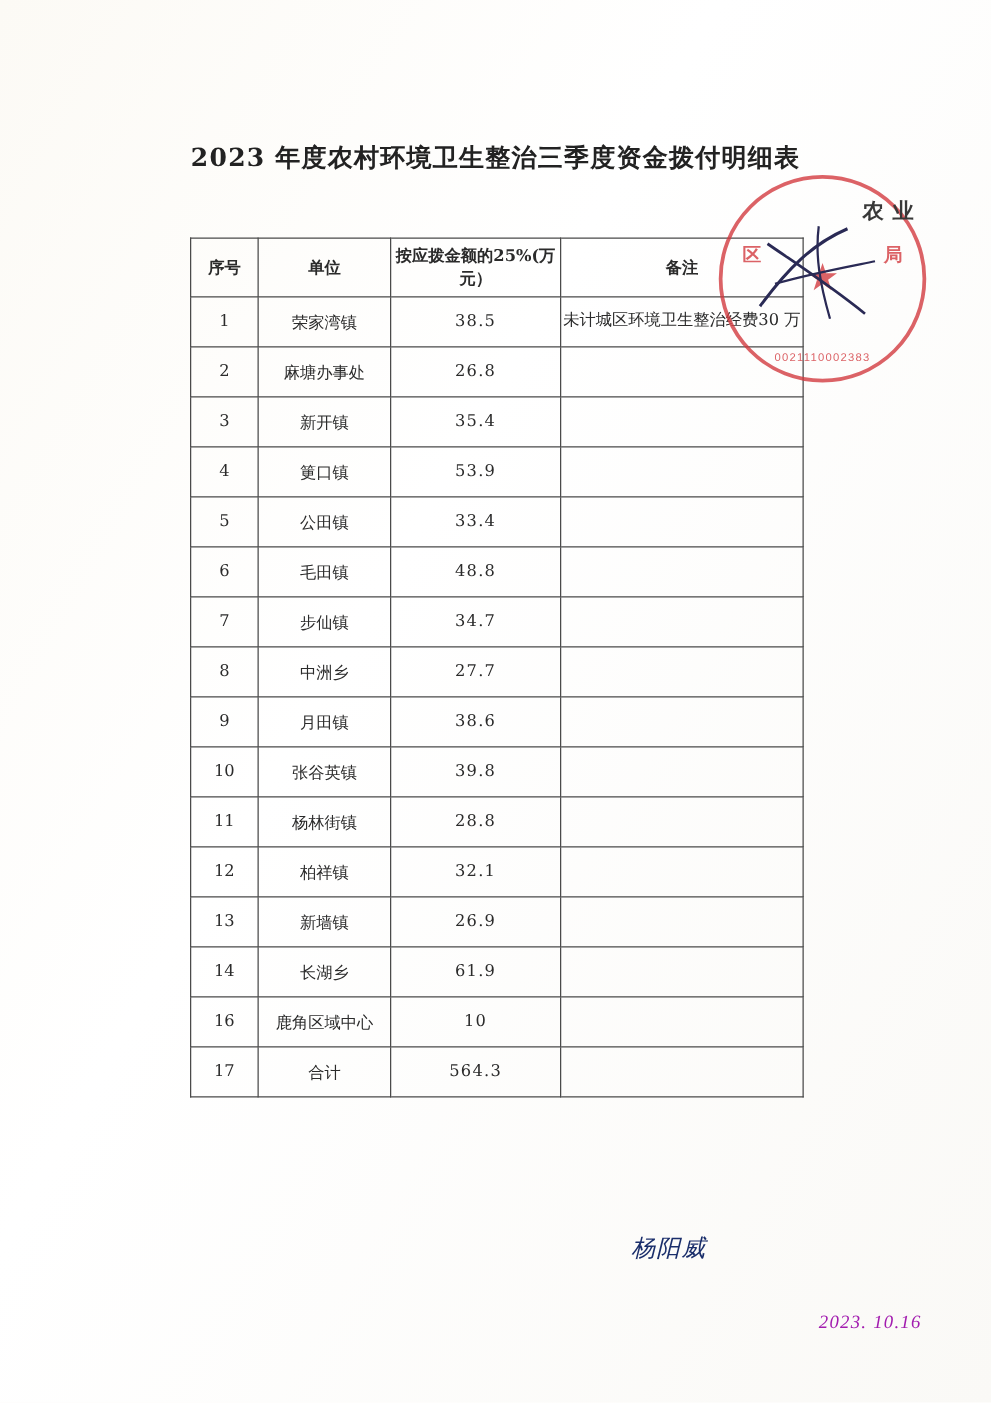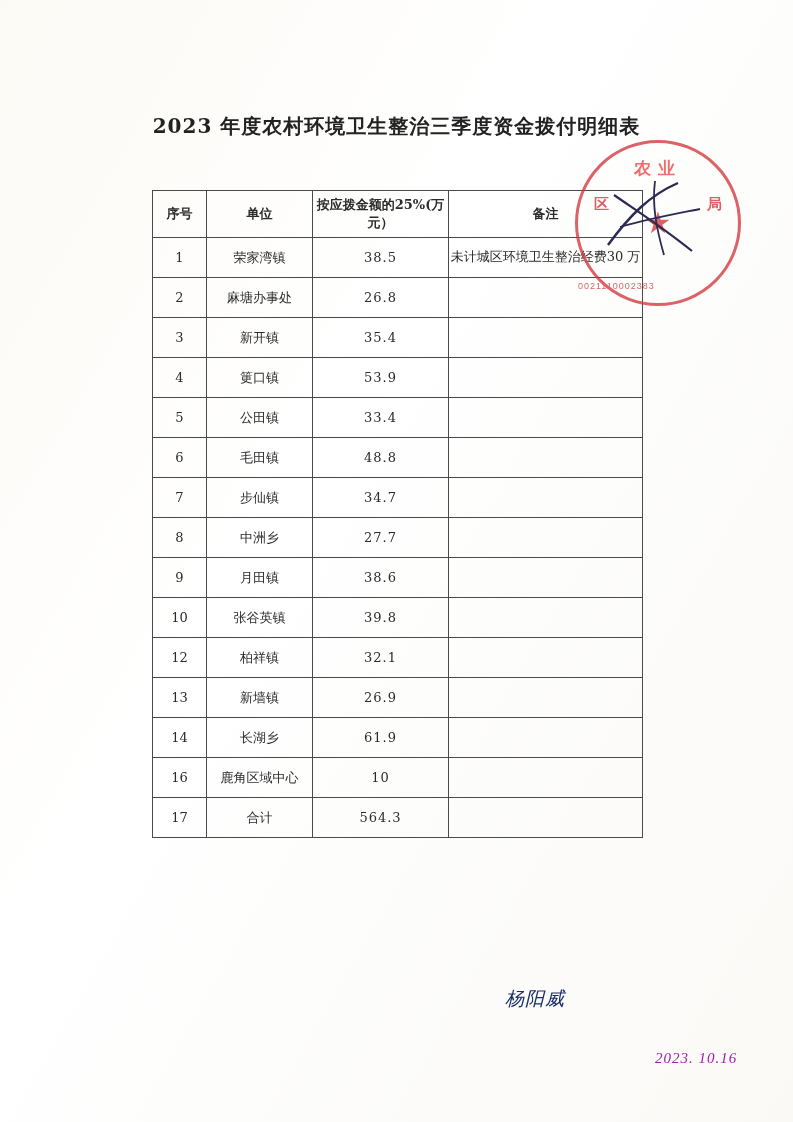--- a/index.html
+++ b/index.html
@@ -117,32 +117,32 @@
     transform: translate(-50%,-50%);
     color: #d2373c;
     font-size: 30px;
     line-height: 30px;
     text-align: center;
   }
   .seal .seal-top-text {
     position: absolute;
     left: 0; top: 14px;
     width: 100%;
-    text-align: center;
-    color: #ef4444;
+    text-align: right;
+    color: #000000;
     font-size: 17px;
     letter-spacing: 7px;
     font-family: "DejaVu Serif", serif;
     font-weight: 700;
   }
   .seal .seal-bottom-text {
     position: absolute;
     left: 0; bottom: 12px;
     width: 100%;
-    text-align: left;
+    text-align: center;
     color: #d2373c;
     font-size: 9px;
     letter-spacing: 1px;
     font-family: "Liberation Sans", sans-serif;
   }
   .seal .seal-left-text, .seal .seal-right-text {
     position: absolute;
     color: #d2373c;
     font-size: 15px;
     font-family: "DejaVu Serif", serif;
@@ -275,20 +275,26 @@
           <td class="amt-cell">38.6</td>
           <td class="note-cell"></td>
         </tr>
         <tr>
           <td class="idx-cell">10</td>
           <td class="unit-cell">张谷英镇</td>
           <td class="amt-cell">39.8</td>
           <td class="note-cell"></td>
         </tr>
         <tr>
+          <td class="idx-cell">11</td>
+          <td class="unit-cell">杨林街镇</td>
+          <td class="amt-cell">28.8</td>
+          <td class="note-cell"></td>
+        </tr>
+        <tr>
           <td class="idx-cell">12</td>
           <td class="unit-cell">柏祥镇</td>
           <td class="amt-cell">32.1</td>
           <td class="note-cell"></td>
         </tr>
         <tr>
           <td class="idx-cell">13</td>
           <td class="unit-cell">新墙镇</td>
           <td class="amt-cell">26.9</td>
           <td class="note-cell"></td>

